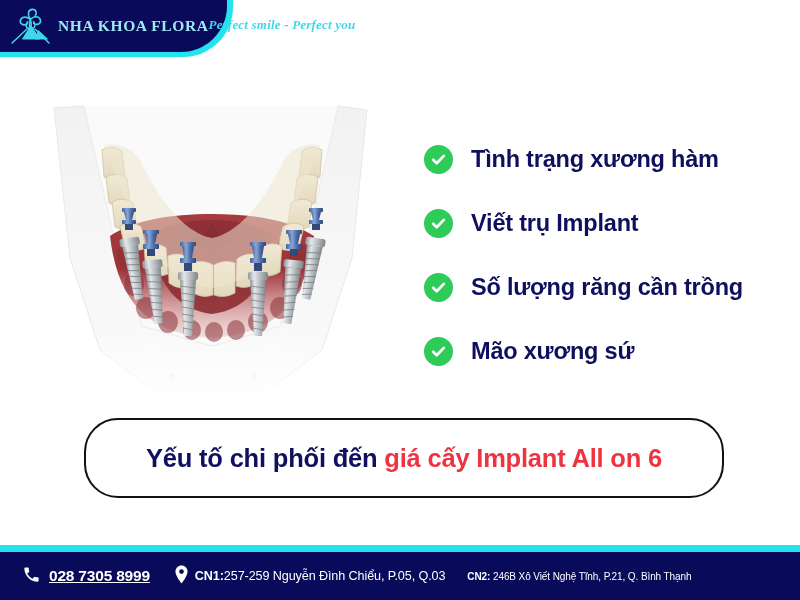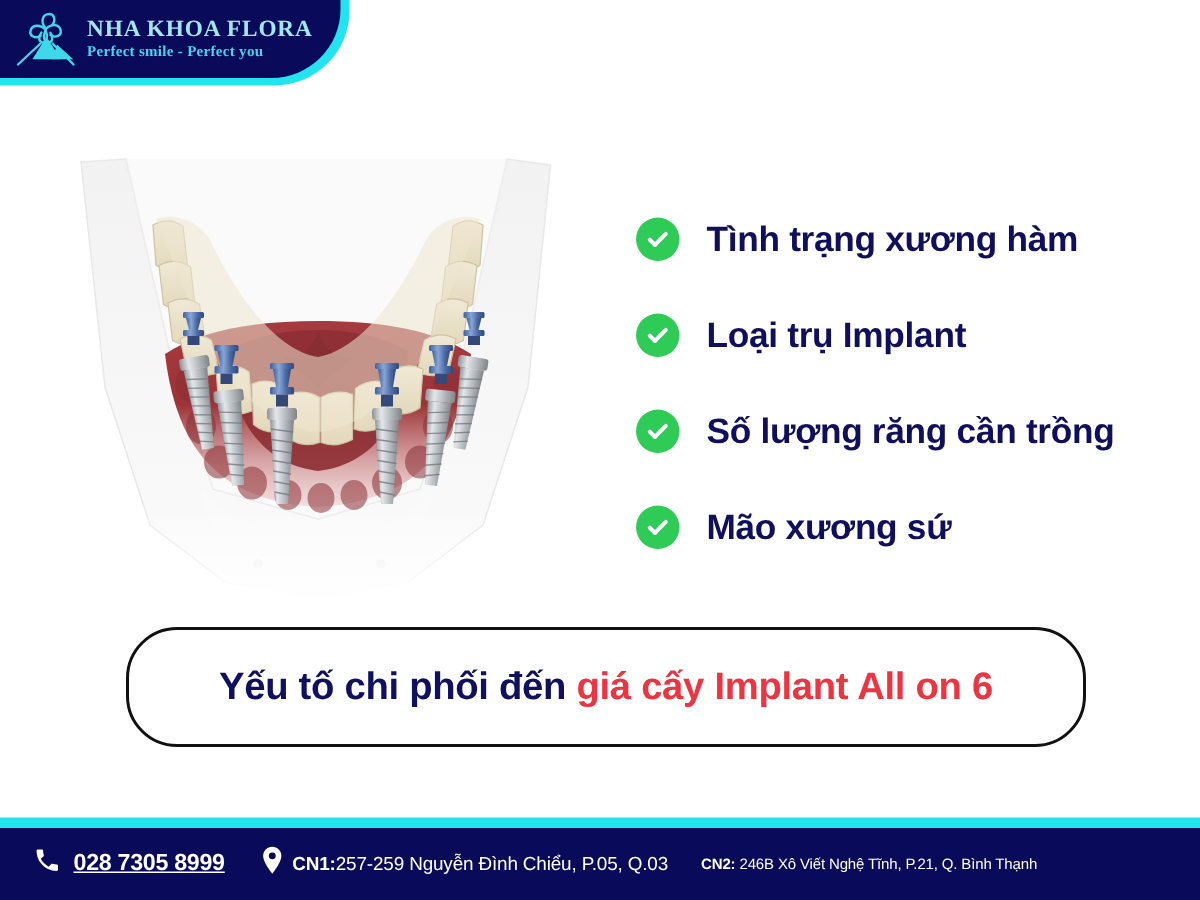--- a/index.html
+++ b/index.html
@@ -54,40 +54,41 @@
   .logo-mark {
     width: 46px;
     height: 44px;
     flex: 0 0 46px;
     position: relative;
   }
 
   .logo-text-wrap {
     margin-left: 4px;
     display: flex;
-    flex-direction: column;
+    flex-direction: row;
     justify-content: center;
   }
   .logo-title {
     font-family: "Liberation Serif", serif;
     font-size: 15.5px;
     font-weight: 700;
     color: #9fe8f2;
     letter-spacing: 0.6px;
     line-height: 1.15;
     white-space: nowrap;
   }
   .logo-tagline {
     font-family: "Liberation Serif", serif;
-    font-size: 10px;
+    font-size: 13px;
     font-weight: 700;
     color: #3fd8ea;
     letter-spacing: 0.2px;
     line-height: 1.3;
     white-space: nowrap;
+    font-style: italic;
   }
 
   
   .content {
     position: absolute;
     top: 60px;
     left: 4px;
     width: 800px;
     height: 485px;
   }
@@ -500,21 +501,21 @@
         </span>
         <span class="check-label">Tình trạng xương hàm</span>
       </li>
 
       <li class="check-item">
         <span class="check-icon">
           <svg width="17" height="17" viewBox="0 0 17 17" aria-hidden="true">
             <path d="M3.2 8.8 L6.7 12.3 L13.8 4.9" fill="none" stroke="#ffffff" stroke-width="2.7" stroke-linecap="round" stroke-linejoin="round"></path>
           </svg>
         </span>
-        <span class="check-label">Loại trụ Implant</span>
+        <span class="check-label">Viết trụ Implant</span>
       </li>
 
       <li class="check-item">
         <span class="check-icon">
           <svg width="17" height="17" viewBox="0 0 17 17" aria-hidden="true">
             <path d="M3.2 8.8 L6.7 12.3 L13.8 4.9" fill="none" stroke="#ffffff" stroke-width="2.7" stroke-linecap="round" stroke-linejoin="round"></path>
           </svg>
         </span>
         <span class="check-label">Số lượng răng cần trồng</span>
       </li>

